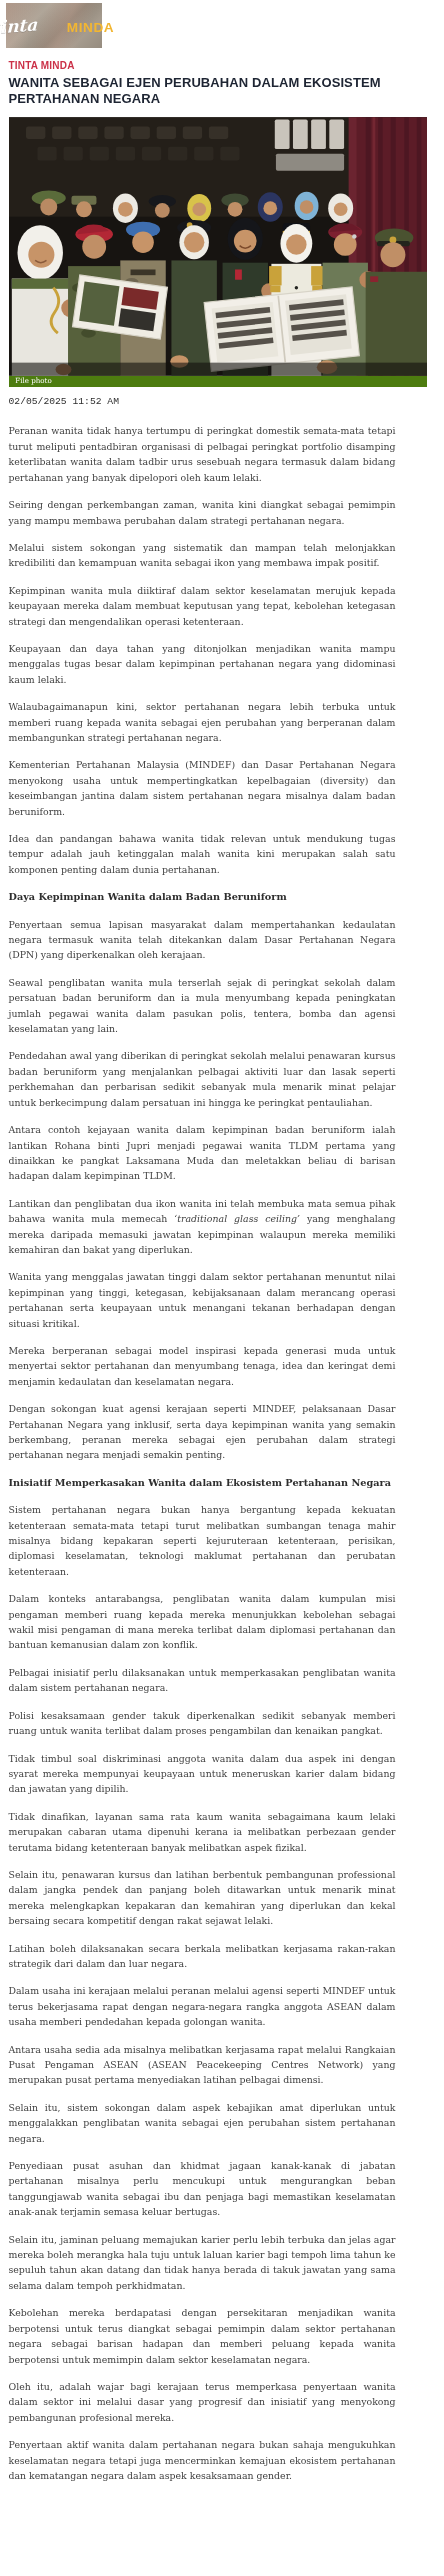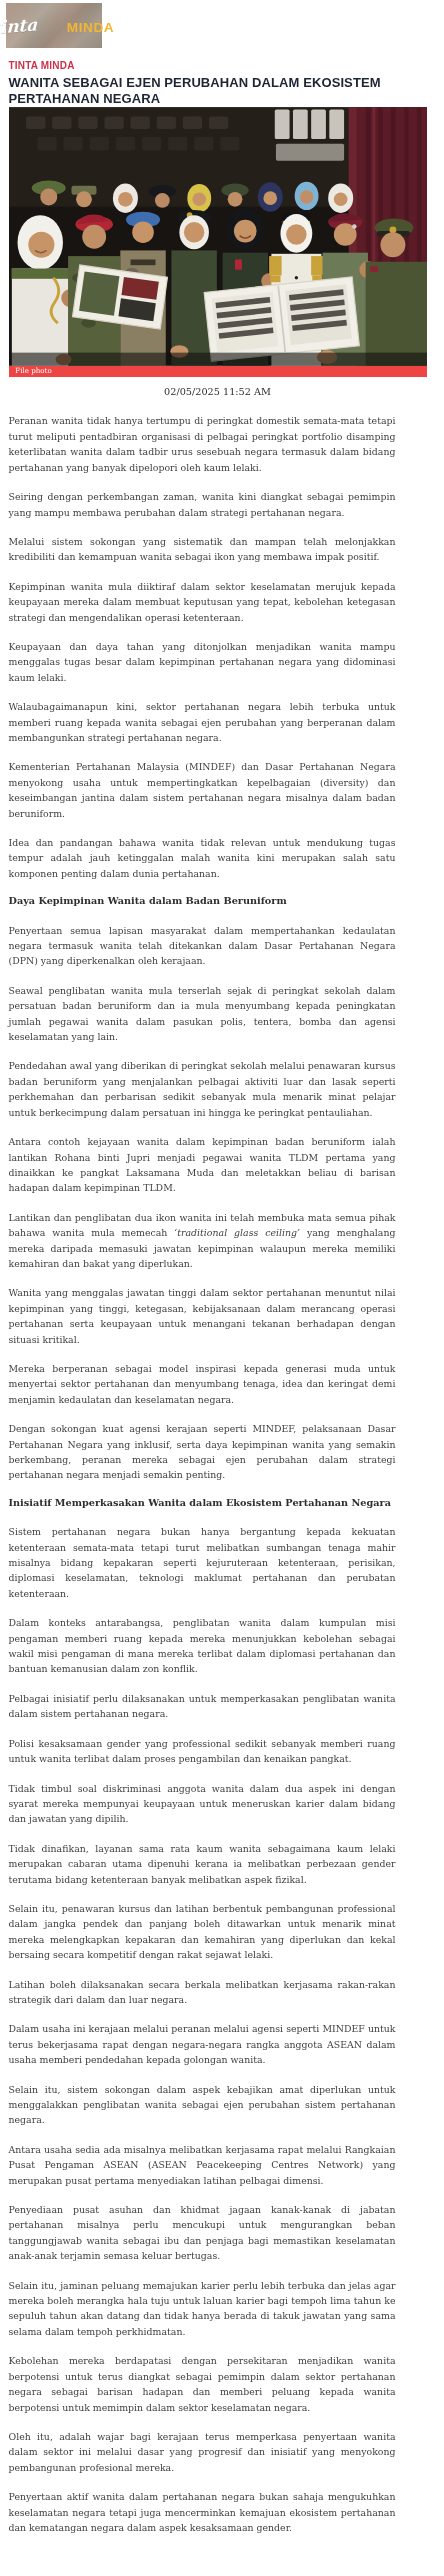--- a/index.html
+++ b/index.html
@@ -24,37 +24,37 @@
     font-family:"Liberation Sans", sans-serif; font-weight:bold;
     color:#f2b632; font-size:13.6px; letter-spacing:0.6px; margin-left:-0.6px; margin-top:3.4px;padding-left:28px;
   }
 
   .category{
     color:#cb3148; font-family:"Liberation Sans", sans-serif; font-weight:bold;
     font-size:10px; letter-spacing:0.2px; margin:12px 0 4px 0; cursor:pointer;
   }
   .headline{
     color:#1e2533; font-family:"Liberation Sans", sans-serif; font-weight:bold;
-    font-size:13px; line-height:1.2; letter-spacing:0.1px; margin:0 0 0 0; max-width:415px;
+    font-size:13px; line-height:1.2; letter-spacing:0.1px; margin:0 0 10px 0; max-width:415px;
   }
 
   .photo-wrap{ width:418px; }
   .photo-wrap svg{ display:block; }
   .photo-caption{
-    background:#ef4444; color:#ffffff; font-size:7.1px; line-height:9.7px;
+    background:#4d7c0f; color:#ffffff; font-size:7.1px; line-height:9.7px;
     padding:0.6px 0 1.1px 6.8px; font-family:"DejaVu Serif", serif;
   }
 
-  .date-row{ text-align:center; font-size:9.7px; color:#2e2e2e; margin:9px 0 0 0; width:418px; }
+  .date-row{ text-align:left; font-size:9.7px; color:#2e2e2e; margin:9px 0 0 0; width:418px;font-family:Liberation Mono, monospace; }
   .byline{ font-weight:bold; font-style:italic; font-size:10.2px; color:#333333; margin:15.4px 0 0 0; }
 
   .article-body{ margin-top:16.5px; padding-right:40px; }
   .article-body p.para{
     font-size:9.4px; line-height:15.4px; text-align:justify;
-    margin:14px 0 12px 0; color:#3f3f3f;
+    margin:4px 0 12px 0; color:#3f3f3f;
   }
   .article-body h2.subhead{
     font-size:9.7px; line-height:15.4px; font-weight:bold; color:#2e2e2e;
     font-family:"DejaVu Serif", serif; margin:2.3px 0 12px 0;
   }
   .article-body p.para em{ }
 </style>
 </head>
 <body>
 
@@ -261,28 +261,28 @@
       <p class="para">Pendedahan awal yang diberikan di peringkat sekolah melalui penawaran kursus badan beruniform yang menjalankan pelbagai aktiviti luar dan lasak seperti perkhemahan dan perbarisan sedikit sebanyak mula menarik minat pelajar untuk berkecimpung dalam persatuan ini hingga ke peringkat pentauliahan.</p>
       <p class="para">Antara contoh kejayaan wanita dalam kepimpinan badan beruniform ialah lantikan Rohana binti Jupri menjadi pegawai wanita TLDM pertama yang dinaikkan ke pangkat Laksamana Muda dan meletakkan beliau di barisan hadapan dalam kepimpinan TLDM.</p>
       <p class="para">Lantikan dan penglibatan dua ikon wanita ini telah membuka mata semua pihak bahawa wanita mula memecah <em>‘traditional glass ceiling’</em> yang menghalang mereka daripada memasuki jawatan kepimpinan walaupun mereka memiliki kemahiran dan bakat yang diperlukan.</p>
       <p class="para">Wanita yang menggalas jawatan tinggi dalam sektor pertahanan menuntut nilai kepimpinan yang tinggi, ketegasan, kebijaksanaan dalam merancang operasi pertahanan serta keupayaan untuk menangani tekanan berhadapan dengan situasi kritikal.</p>
       <p class="para">Mereka berperanan sebagai model inspirasi kepada generasi muda untuk menyertai sektor pertahanan dan menyumbang tenaga, idea dan keringat demi menjamin kedaulatan dan keselamatan negara.</p>
       <p class="para">Dengan sokongan kuat agensi kerajaan seperti MINDEF, pelaksanaan Dasar Pertahanan Negara yang inklusif, serta daya kepimpinan wanita yang semakin berkembang, peranan mereka sebagai ejen perubahan dalam strategi pertahanan negara menjadi semakin penting.</p>
       <h2 class="subhead">Inisiatif Memperkasakan Wanita dalam Ekosistem Pertahanan Negara</h2>
       <p class="para">Sistem pertahanan negara bukan hanya bergantung kepada kekuatan ketenteraan semata-mata tetapi turut melibatkan sumbangan tenaga mahir misalnya bidang kepakaran seperti kejuruteraan ketenteraan, perisikan, diplomasi keselamatan, teknologi maklumat pertahanan dan perubatan ketenteraan.</p>
       <p class="para">Dalam konteks antarabangsa, penglibatan wanita dalam kumpulan misi pengaman memberi ruang kepada mereka menunjukkan kebolehan sebagai wakil misi pengaman di mana mereka terlibat dalam diplomasi pertahanan dan bantuan kemanusian dalam zon konflik.</p>
       <p class="para">Pelbagai inisiatif perlu dilaksanakan untuk memperkasakan penglibatan wanita dalam sistem pertahanan negara.</p>
-      <p class="para">Polisi kesaksamaan gender yang professional sedikit sebanyak memberi ruang untuk wanita terlibat dalam proses pengambilan dan kenaikan pangkat.</p>
+      <p class="para">Polisi kesaksamaan gender takuk diperkenalkan sedikit sebanyak memberi ruang untuk wanita terlibat dalam proses pengambilan dan kenaikan pangkat.</p>
       <p class="para">Tidak timbul soal diskriminasi anggota wanita dalam dua aspek ini dengan syarat mereka mempunyai keupayaan untuk meneruskan karier dalam bidang dan jawatan yang dipilih.</p>
       <p class="para">Tidak dinafikan, layanan sama rata kaum wanita sebagaimana kaum lelaki merupakan cabaran utama dipenuhi kerana ia melibatkan perbezaan gender terutama bidang ketenteraan banyak melibatkan aspek fizikal.</p>
       <p class="para">Selain itu, penawaran kursus dan latihan berbentuk pembangunan professional dalam jangka pendek dan panjang boleh ditawarkan untuk menarik minat mereka melengkapkan kepakaran dan kemahiran yang diperlukan dan kekal bersaing secara kompetitif dengan rakat sejawat lelaki.</p>
       <p class="para">Latihan boleh dilaksanakan secara berkala melibatkan kerjasama rakan-rakan strategik dari dalam dan luar negara.</p>
       <p class="para">Dalam usaha ini kerajaan melalui peranan melalui agensi seperti MINDEF untuk terus bekerjasama rapat dengan negara-negara rangka anggota ASEAN dalam usaha memberi pendedahan kepada golongan wanita.</p>
+      <p class="para">Antara usaha sedia ada misalnya melibatkan kerjasama rapat melalui Rangkaian Pusat Pengaman ASEAN (ASEAN Peacekeeping Centres Network) yang merupakan pusat pertama menyediakan latihan pelbagai dimensi.</p>
       <p class="para">Selain itu, sistem sokongan dalam aspek kebajikan amat diperlukan untuk menggalakkan penglibatan wanita sebagai ejen perubahan sistem pertahanan negara.</p>
-      <p class="para">Antara usaha sedia ada misalnya melibatkan kerjasama rapat melalui Rangkaian Pusat Pengaman ASEAN (ASEAN Peacekeeping Centres Network) yang merupakan pusat pertama menyediakan latihan pelbagai dimensi.</p>
       <p class="para">Penyediaan pusat asuhan dan khidmat jagaan kanak-kanak di jabatan pertahanan misalnya perlu mencukupi untuk mengurangkan beban tanggungjawab wanita sebagai ibu dan penjaga bagi memastikan keselamatan anak-anak terjamin semasa keluar bertugas.</p>
       <p class="para">Selain itu, jaminan peluang memajukan karier perlu lebih terbuka dan jelas agar mereka boleh merangka hala tuju untuk laluan karier bagi tempoh lima tahun ke sepuluh tahun akan datang dan tidak hanya berada di takuk jawatan yang sama selama dalam tempoh perkhidmatan.</p>
       <p class="para">Kebolehan mereka berdapatasi dengan persekitaran menjadikan wanita berpotensi untuk terus diangkat sebagai pemimpin dalam sektor pertahanan negara sebagai barisan hadapan dan memberi peluang kepada wanita berpotensi untuk memimpin dalam sektor keselamatan negara.</p>
       <p class="para">Oleh itu, adalah wajar bagi kerajaan terus memperkasa penyertaan wanita dalam sektor ini melalui dasar yang progresif dan inisiatif yang menyokong pembangunan profesional mereka.</p>
       <p class="para">Penyertaan aktif wanita dalam pertahanan negara bukan sahaja mengukuhkan keselamatan negara tetapi juga mencerminkan kemajuan ekosistem pertahanan dan kematangan negara dalam aspek kesaksamaan gender.</p>
     </div>
 
 </div>
 
 

